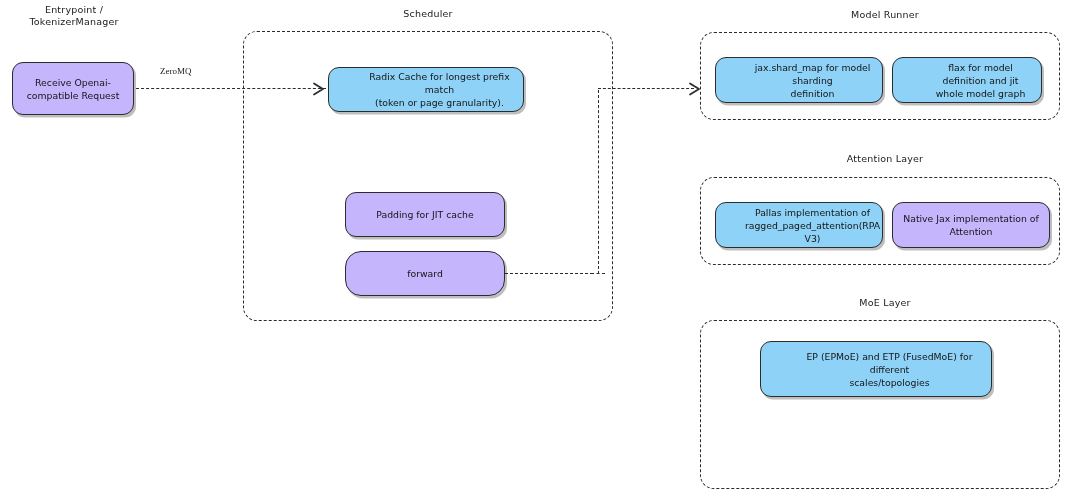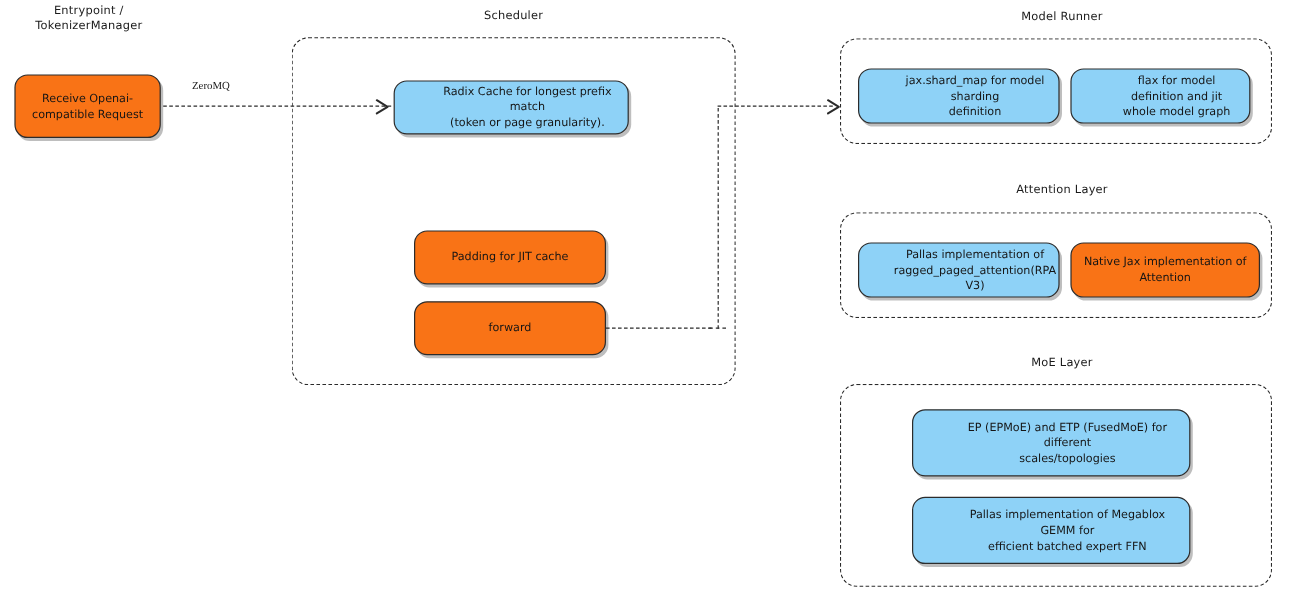--- a/index.html
+++ b/index.html
@@ -33,21 +33,21 @@
     white-space: pre;
     line-height: 12px;
   }
 
   
   .node {
     position: absolute;
     box-sizing: border-box;
     border: 1.9px solid #2c2c2c;
     border-radius: 11px;
-    background: #f97316;
+    background: #c4b5fd;
     box-shadow: 2px 2.5px 0 rgba(40,40,40,.30);
     display: flex;
     align-items: center;
     justify-content: center;
     text-align: center;
     color: #151515;
     font-size: 9.3px;
     line-height: 13px;
     padding: 3px 7px;
     white-space: pre-line;
@@ -105,21 +105,21 @@
 
   <div class="group-label" style="left:363px; top:8px; width:130px;">Scheduler</div>
   <div class="group-box" style="left:243px; top:31px; width:370px; height:290px;"></div>
 
   <div class="node blue" style="left:328px; top:67px; width:196px; height:45px;">Radix Cache for longest prefix match
 (token or page granularity).</div>
 
 
   <div class="node" style="left:345px; top:192px; width:160px; height:45px;">Padding for JIT cache</div>
 
-  <div class="node" style="left:345px; top:251px; width:160px; height:45px;">forward</div>
+  <div class="node" style="left:345px; top:251px; width:160px; height:45px;border-radius:16px;">forward</div>
 
   <div class="dline-h" style="left:505px; top:273px; width:88px;"></div>
   <div class="corner" style="left:591px; top:273px; width:14px; height:14px;
               border-top:1.7px dashed #2b2b2b; border-right:0; border-bottom:0; border-left:0;
               border-top-left-radius:0;"></div>
   <div class="dline-v" style="left:598px; top:90px; height:184px;"></div>
   <div class="dline-h" style="left:598px; top:88px; width:96px;"></div>
   <div class="arrowhead" style="left:688px; top:82px;">
     <svg width="14" height="14" viewBox="0 0 14 14">
       <polyline points="2,1.5 11,7 2,12.5" fill="none" stroke="#2b2b2b" stroke-width="1.7" stroke-linecap="round" stroke-linejoin="round"></polyline>
@@ -143,16 +143,14 @@
 
   <div class="node" style="left:892px; top:202px; width:158px; height:46px;">Native Jax implementation of
 Attention</div>
 
   <div class="group-label" style="left:820px; top:297px; width:130px;">MoE Layer</div>
   <div class="group-box" style="left:700px; top:320px; width:360px; height:169px;"></div>
 
   <div class="node blue" style="left:760px; top:341px; width:232px; height:56px;">EP (EPMoE) and ETP (FusedMoE) for different
 scales/topologies</div>
 
-  <div class="node blue" style="left:760px; top:414px; width:232px; height:56px;">Pallas implementation of Megablox GEMM for
-efficient batched expert FFN</div>
 
 </div>
 
 </body></html>

